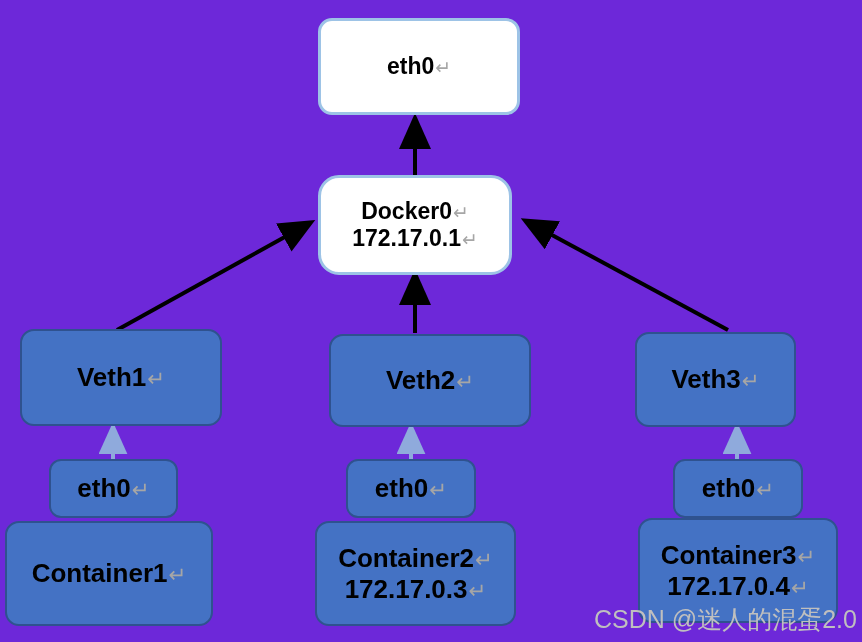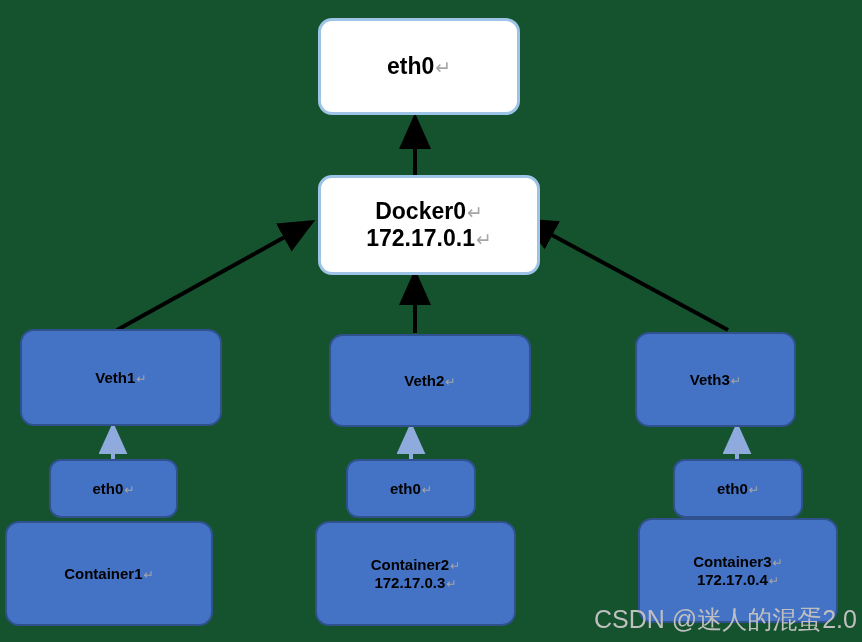--- a/index.html
+++ b/index.html
@@ -7,21 +7,21 @@
     padding: 0;
     background: #ffffff;
   }
   body {
     font-family: "Liberation Sans", sans-serif;
   }
   #canvas {
     position: relative;
     width: 862px;
     height: 642px;
-    background: #14532d;
+    background: #6d28d9;
     overflow: hidden;
   }
   svg.edges {
     position: absolute;
     left: 0;
     top: 0;
     width: 862px;
     height: 642px;
     pointer-events: none;
   }
@@ -43,21 +43,21 @@
     font-weight: bold;
     font-size: 23px;
     z-index: 3;
   }
   .node-blue {
     background: #4472C4;
     border: 2px solid #2F528F;
     border-radius: 14px;
     color: #000000;
     font-weight: bold;
-    font-size: 15px;
+    font-size: 26px;
   }
   .node-veth { z-index: 3; }
   .node-eth  { z-index: 2; border-radius: 12px; }
   .node-container { z-index: 4; }
   .line {
     display: block;
     white-space: nowrap;
   }
   .cr {
     color: #A6A6A6;
@@ -101,21 +101,21 @@
 
     <line x1="411" y1="462" x2="411" y2="426" stroke="#8FAADC" stroke-width="4" marker-end="url(#arrowBlue)"></line>
 
     <line x1="737" y1="462" x2="737" y2="426" stroke="#8FAADC" stroke-width="4" marker-end="url(#arrowBlue)"></line>
   </svg>
 
   <div class="node node-host" style="left:318px; top:18px; width:202px; height:97px;">
     <span class="line"><span>eth0</span><span class="cr">↵</span></span>
   </div>
 
-  <div class="node node-host" style="left:318px; top:175px; width:222px; height:100px;">
+  <div class="node node-host" style="left:318px; top:175px; width:194px; height:100px;border-radius:21px;">
     <span class="line"><span>Docker0</span><span class="cr">↵</span></span>
     <span class="line"><span>172.17.0.1</span><span class="cr">↵</span></span>
   </div>
 
   <div class="node node-blue node-veth" style="left:20px; top:329px; width:202px; height:97px;">
     <span class="line"><span>Veth1</span><span class="cr">↵</span></span>
   </div>
 
   <div class="node node-blue node-veth" style="left:329px; top:334px; width:202px; height:93px;">
     <span class="line"><span>Veth2</span><span class="cr">↵</span></span>

